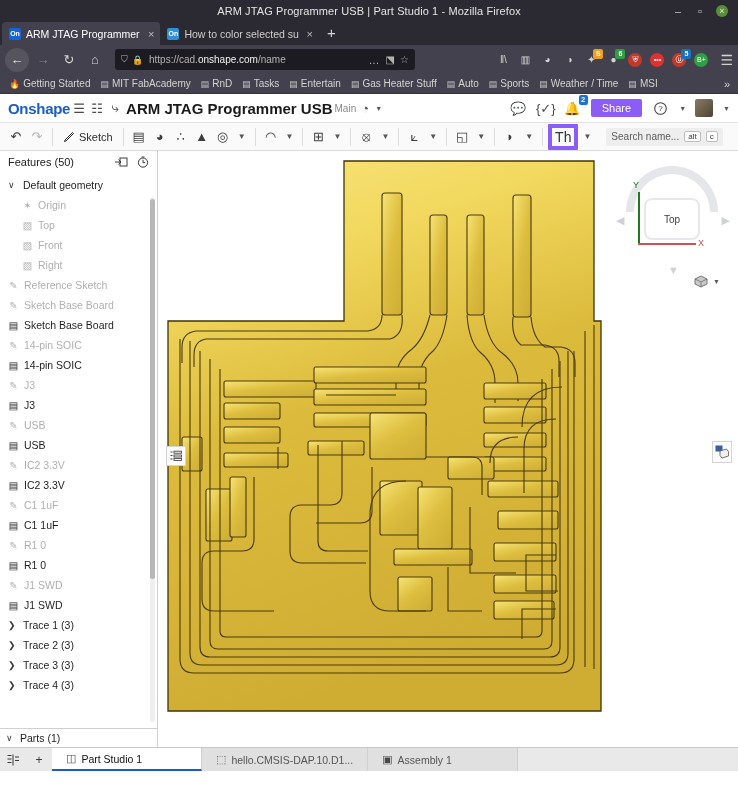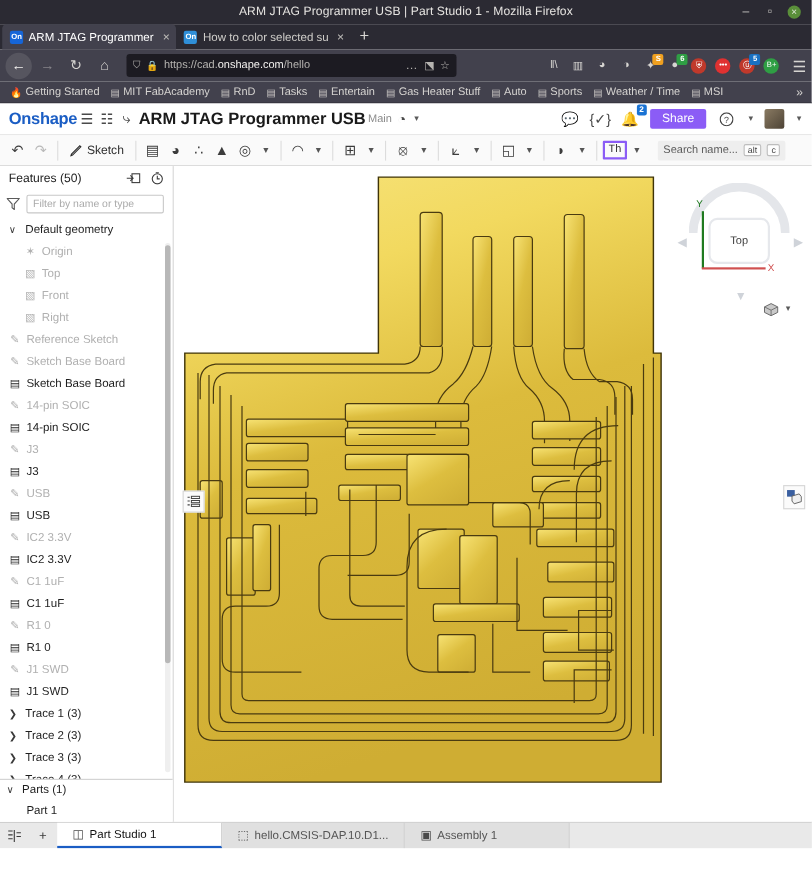--- a/index.html
+++ b/index.html
@@ -126,22 +126,22 @@
     height: 28px; background: #fafafa; display: flex; align-items: center;
     padding: 0 6px; gap: 1px; border-bottom: 1px solid #dcdcdc;
   }
   .tb-btn { width: 20px; height: 22px; display: flex; align-items: center;
     justify-content: center; color: #3c3c3c; font-size: 13px; }
   .tb-btn.dim { color: #b9b9b9; }
   .tb-sep { width: 1px; height: 18px; background: #dcdcdc; margin: 0 4px; }
   .tb-sketch { display: flex; align-items: center; gap: 4px; font-size: 11px;
     color: #2e2e2e; padding: 0 5px; }
   .tb-caret { font-size: 8px; color: #555; padding: 0 4px; }
-  .tb-th { border: 2px solid #8b5cf6; font-size: 10px; padding: 1px 3px;
-    color: #333; border-radius: 1px; font-family: Liberation Mono, monospace; }
+  .tb-th { border: 4px solid #8b5cf6; font-size: 14px; padding: 1px 3px;
+    color: #333; border-radius: 1px; }
   .tb-search {
     margin-left: 10px; background: #eeeeee; border-radius: 2px; height: 18px;
     display: flex; align-items: center; padding: 0 5px; gap: 5px; min-width: 110px;
   }
   .tb-search .ph { font-size: 10px; color: #5c5c5c; }
   .kbd { border: 1px solid #bdbdbd; background: #fdfdfd; font-size: 8px;
     padding: 0px 3px; color: #444; border-radius: 2px; }
 
   
   .os-main { display: flex; height: 596px; position: relative; }
@@ -267,21 +267,21 @@
 </div>
 
 <div class="ff-navbar">
   <span class="nav-icon back">←</span>
   <span class="nav-icon fwd">→</span>
   <span class="nav-icon">↻</span>
   <span class="nav-icon">⌂</span>
   <div class="urlbar">
     <span class="shield">⛉</span>
     <span class="lock">🔒</span>
-    <span class="urltext"><span>https://cad.</span><b>onshape.com</b><span>/hello</span></span>
+    <span class="urltext"><span>https://cad.</span><b>onshape.com</b><span>/name</span></span>
     <span class="dots">…</span>
     <span class="pocket">⬔</span>
     <span class="star">☆</span>
   </div>
   <div class="ext-row">
     <span class="ext">
         <span>‖\</span>
       </span>
     <span class="ext">
         <span>▥</span>
@@ -451,30 +451,20 @@
         </span>
         <span>
           <svg width="12" height="12" viewBox="0 0 12 12">
               <circle cx="6" cy="6.6" r="4.6" fill="none" stroke="#3d3d3d" stroke-width="1"></circle>
               <path d="M6 3.8 V6.6 H8.2" fill="none" stroke="#3d3d3d" stroke-width="1"></path>
               <path d="M4.6 1 h2.8" stroke="#3d3d3d" stroke-width="1"></path>
             </svg>
         </span>
       </span>
     </div>
-    <div class="feat-filter">
-      <span class="funnel">
-        <svg width="12" height="11" viewBox="0 0 12 11">
-            <path d="M0.5 0.5 H11.5 L7 5.5 V10.5 L5 8.8 V5.5 Z" fill="none" stroke="#5a5a5a" stroke-width="1"></path>
-          </svg>
-      </span>
-      <div class="filter-input">
-        <span>Filter by name or type</span>
-      </div>
-    </div>
 
     <div class="feat-list">
       <div class="feat-scroll-track"></div>
       <div class="feat-scroll"></div>
 
       <div class="fi l1">
           <span class="chev">∨</span>
           <span>Default geometry</span>
         </div>
       <div class="fi l2 dim">
@@ -576,23 +566,20 @@
       <div class="fi l1">
           <span class="chev">❯</span>
           <span>Trace 4 (3)</span>
         </div>
     </div>
 
     <div class="parts-sec">
       <div class="parts-row">
         <span class="chev">∨</span>
         <span>Parts (1)</span>
-      </div>
-      <div class="parts-item">
-        <span>Part 1</span>
       </div>
     </div>
   </div>
 
   <div class="viewport">
 
     <svg width="580" height="596" viewBox="0 0 580 596" style="position:absolute;left:0;top:0;">
       <defs>
         <linearGradient id="gold" x1="0" y1="0" x2="0.25" y2="1">
           <stop offset="0%" stop-color="#f7e47d"></stop>

